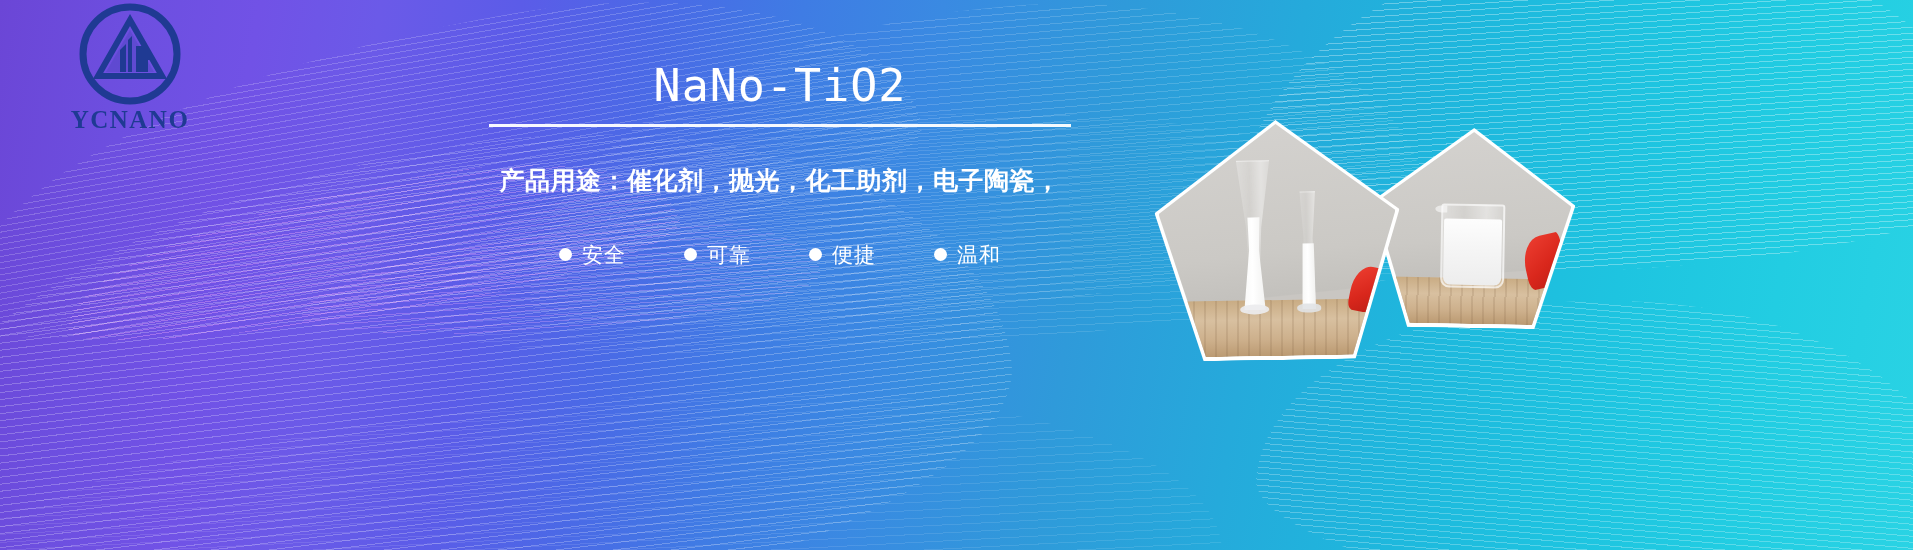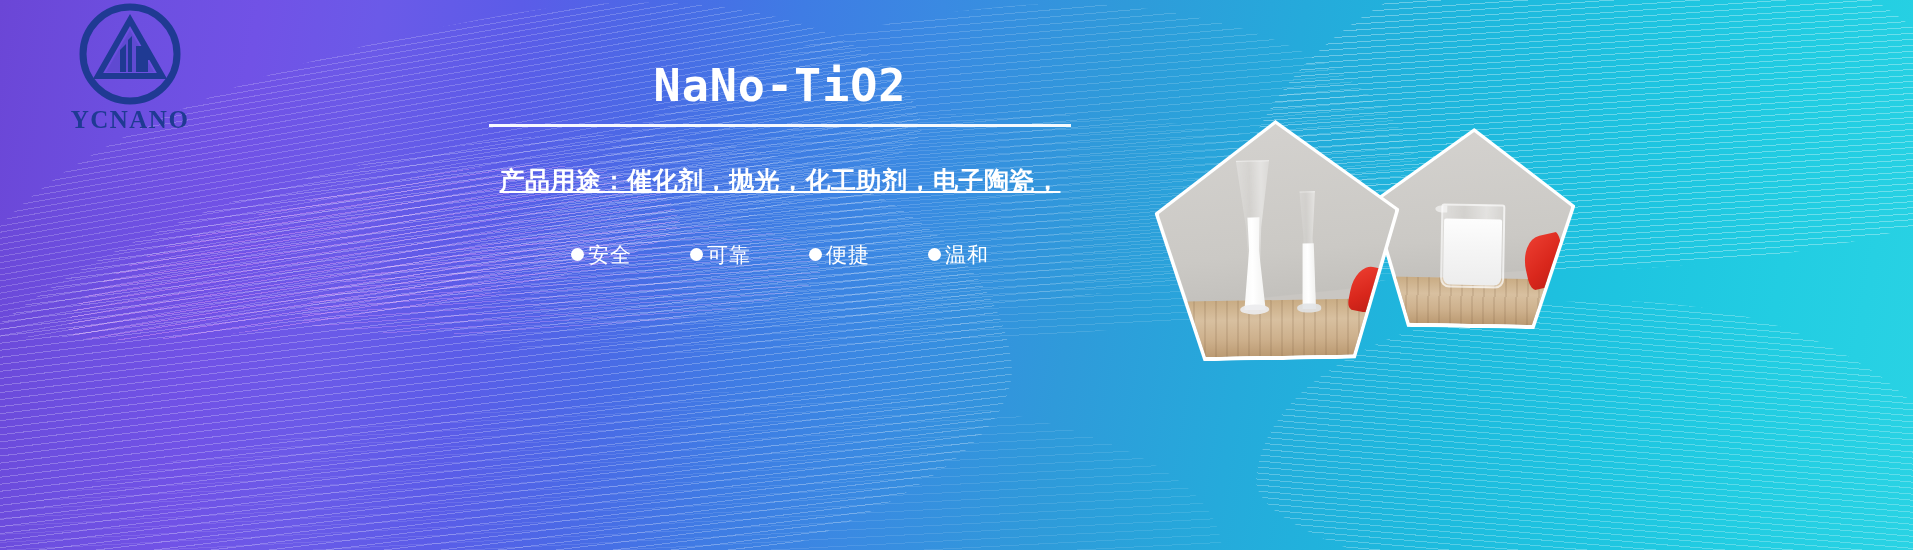--- a/index.html
+++ b/index.html
@@ -177,51 +177,50 @@
     position:absolute;
     left:470px; top:60px;
     width:620px;
     z-index:6;
     text-align:center;
   }
   #main-title {
     color:#ffffff;
     font-family:"DejaVu Sans Mono","Liberation Mono",monospace;
     font-size:45px;
-    font-weight:700;
+    font-weight:400;
     letter-spacing:1px;
     line-height:1.15;
     margin-bottom:12px;
   }
   #title-rule {
     width:582px;
     height:3px;
     background:#ffffff;
     margin:0 auto 34px auto;
     opacity:.95;
   }
   .desc-line {
     color:#ffffff;
     font-size:25px;
     font-weight:700;
     line-height:1.52;
     letter-spacing:.5px;
     white-space:nowrap;
-    text-decoration:underline;
   }
   #features {
     margin-top:42px;
     display:flex;
     justify-content:center;
     gap:58px;
   }
   .feature {
     display:flex;
     align-items:center;
-    gap:4px;
+    gap:10px;
   }
   .feat-dot {
     width:13px; height:13px;
     border-radius:50%;
     background:#ffffff;
     flex:0 0 auto;
   }
   .feat-label {
     color:#ffffff;
     font-size:21px;

